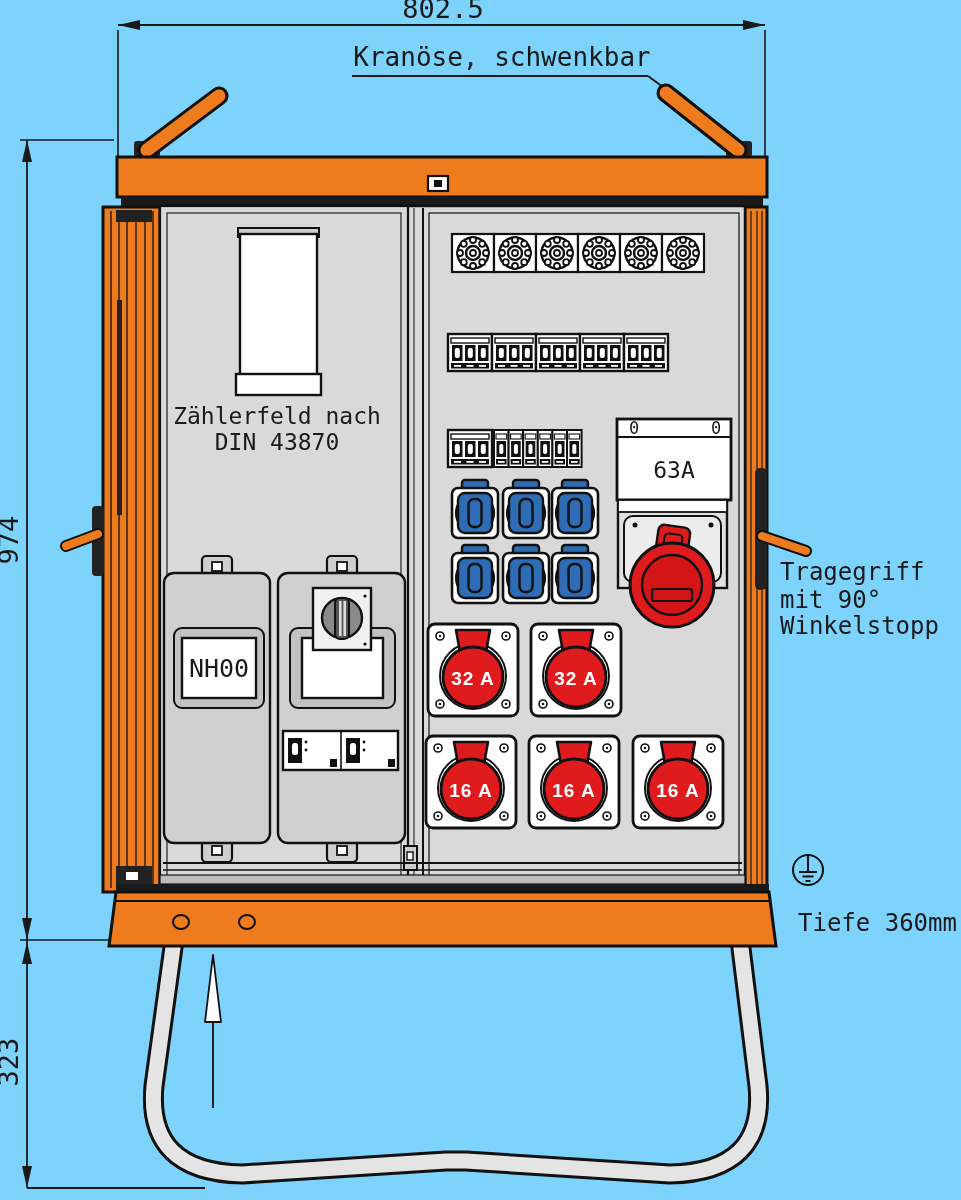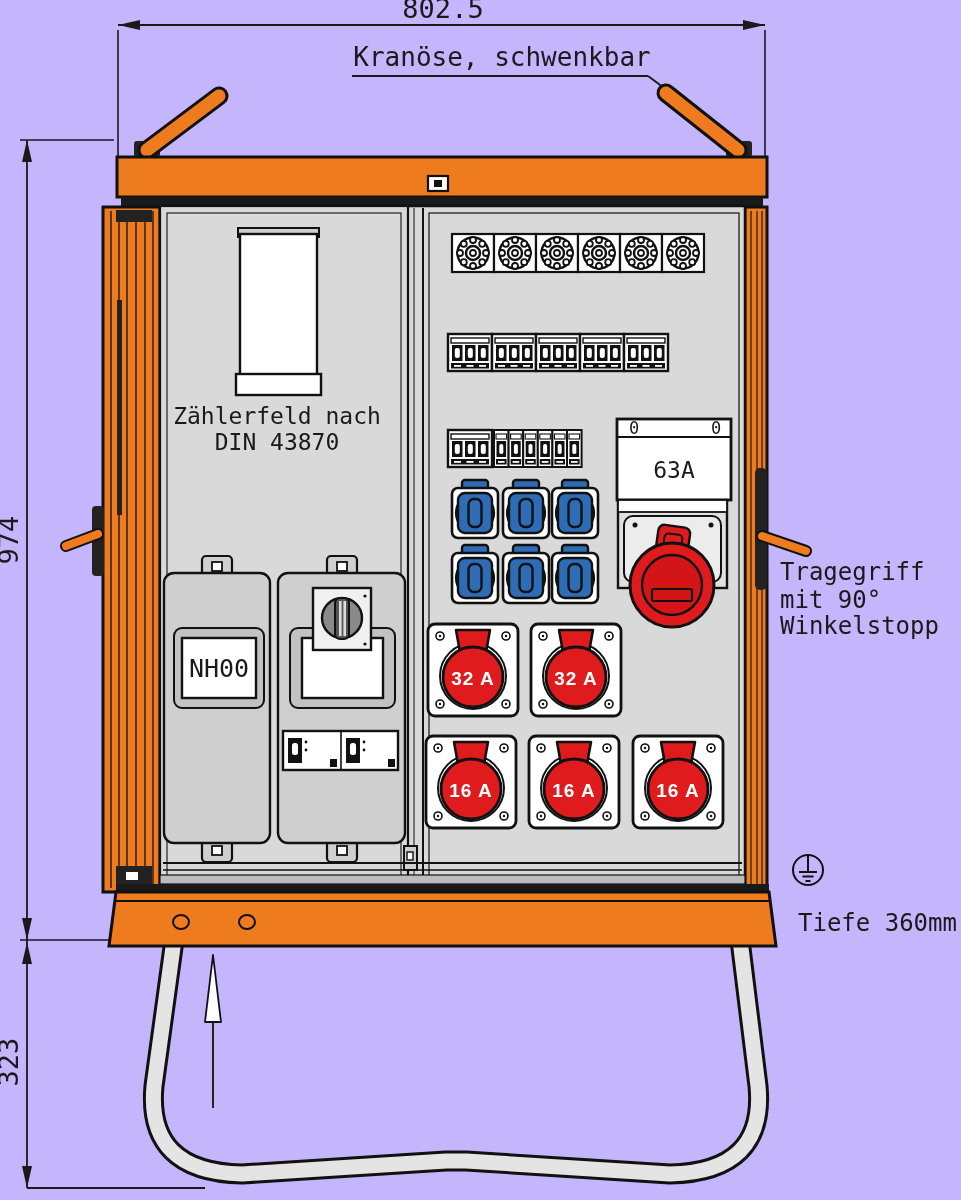--- a/index.html
+++ b/index.html
@@ -1,16 +1,16 @@
 <!DOCTYPE html>
 <html><head>
 <meta charset="utf-8">
 <style>
   html,body{margin:0;padding:0;background:#fff;}
-  .stage{position:relative;width:961px;height:1200px;background:#c4b5fd;overflow:hidden;}
+  .stage{position:relative;width:961px;height:1200px;background:#7dd3fc;overflow:hidden;}
   svg{display:block;}
   .t-mono{font-family:"DejaVu Sans Mono","Liberation Mono",monospace;fill:#1a1a1a;}
   .t-sock{font-family:"Liberation Sans","DejaVu Sans",sans-serif;font-weight:bold;fill:#ffffff;letter-spacing:1px;}
   .ln{stroke:#1a1a1a;fill:none;}
 </style>
 </head>
 <body>
 
 <div class="stage">
 <svg width="961" height="1200" viewBox="0 0 961 1200">

